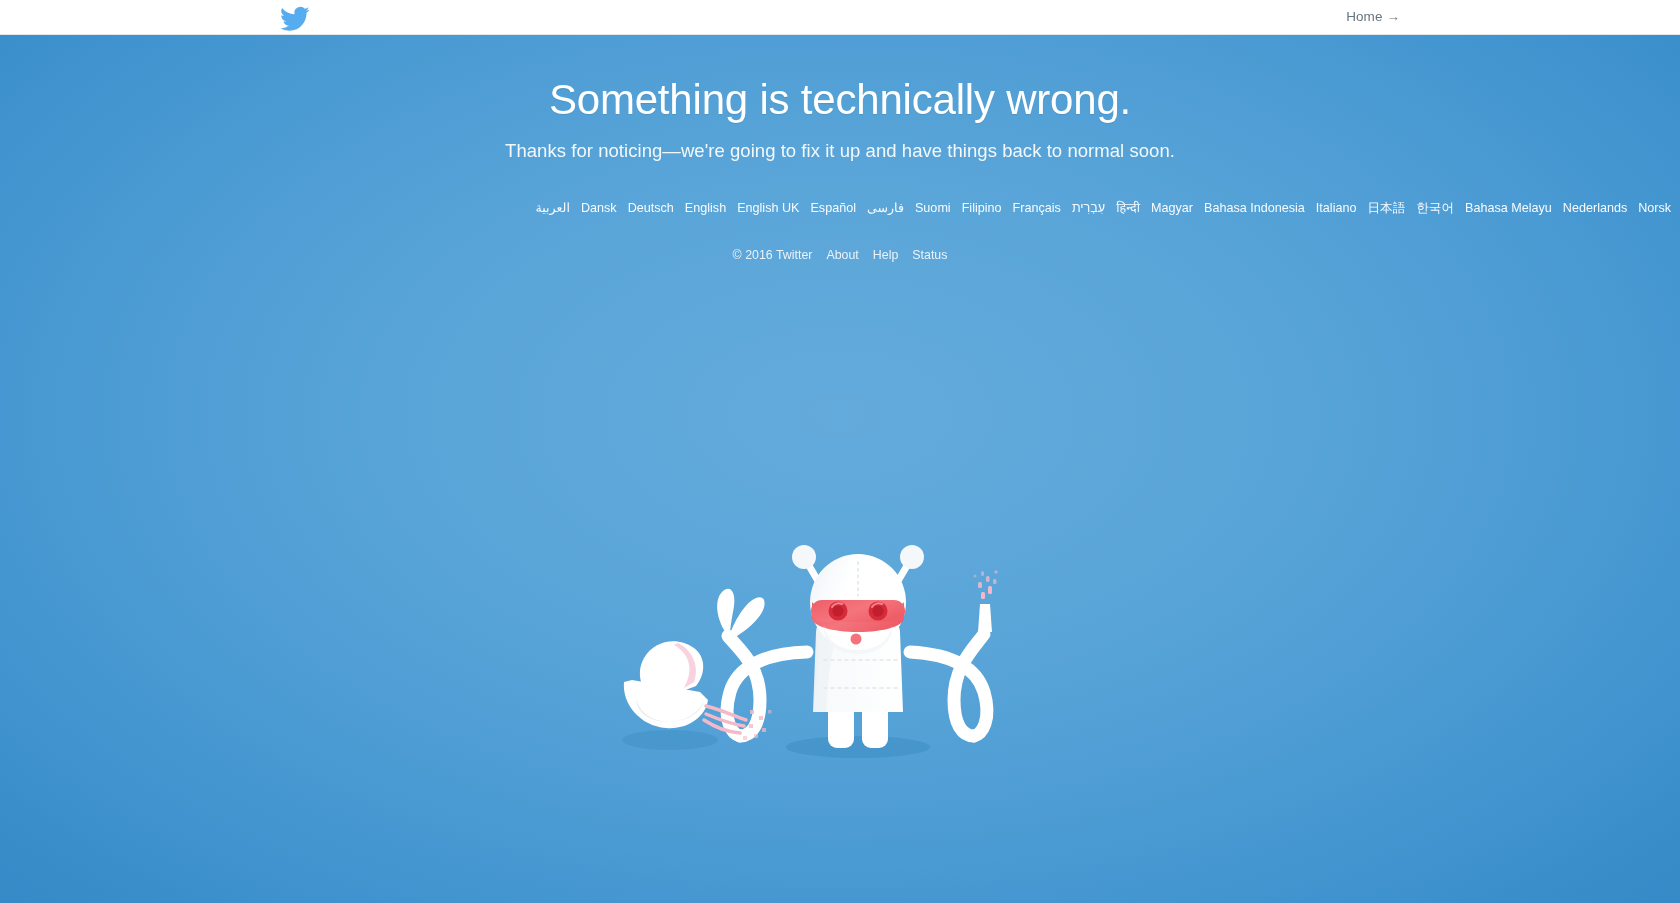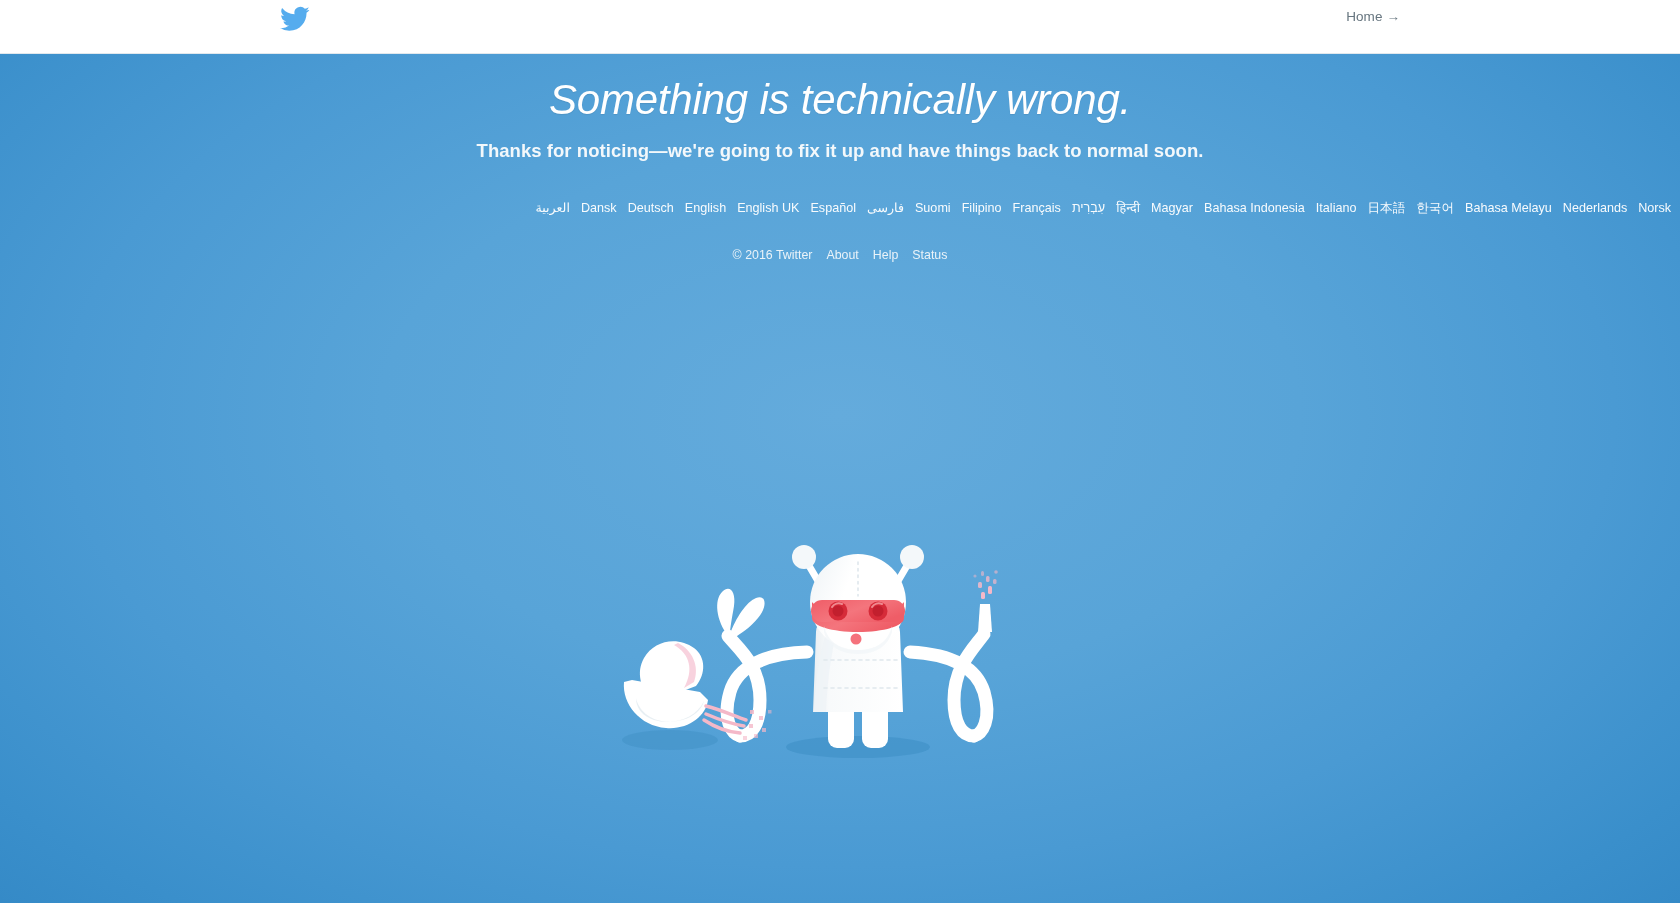--- a/index.html
+++ b/index.html
@@ -20,21 +20,21 @@
     height: 903px;
     overflow: hidden;
     background: radial-gradient(ellipse 72% 78% at 50% 46%, #64abdc 0%, #58a4d8 38%, #4a9ad3 64%, #3a8fcb 88%, #3489c6 100%);
   }
 
   
   .topbar {
     position: absolute;
     top: 0; left: 0;
     width: 1680px;
-    height: 54px;
+    height: 35px;
     background: #ffffff;
     border-bottom: 1px solid #e1e8ed;
     box-sizing: border-box;
   }
   .topbar-inner {
     position: relative;
     width: 1120px;
     margin: 0 auto;
     height: 37px;
   }
@@ -67,27 +67,26 @@
   }
   .headline {
     margin: 0;
     padding-top: 38px;
     font-size: 42px;
     font-weight: normal;
     color: #ffffff;
     letter-spacing: -0.2px;
     line-height: 1.16;
     text-shadow: 0 1px 1px rgba(0,0,0,0.08);
-    font-style: italic;
   }
   .subhead {
     margin: 0;
     padding-top: 14px;
     font-size: 18.5px;
-    font-weight: bold;
+    font-weight: normal;
     color: #f3f8fb;
     line-height: 1.3;
     letter-spacing: 0.05px;
   }
 
   .lang-list {
     margin: 13px;
     padding: 0;
     list-style: none;
     padding-top: 21px;

